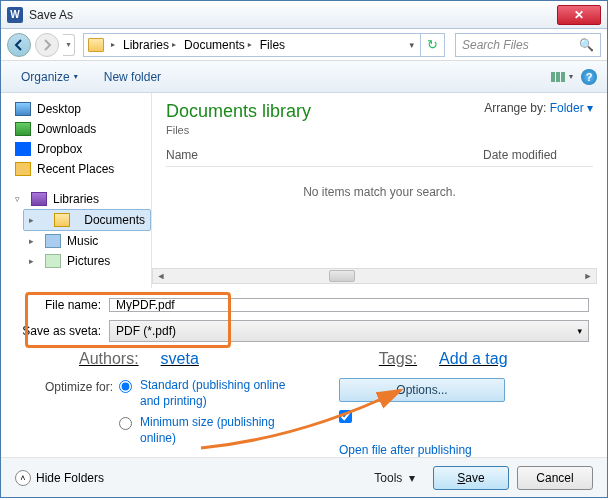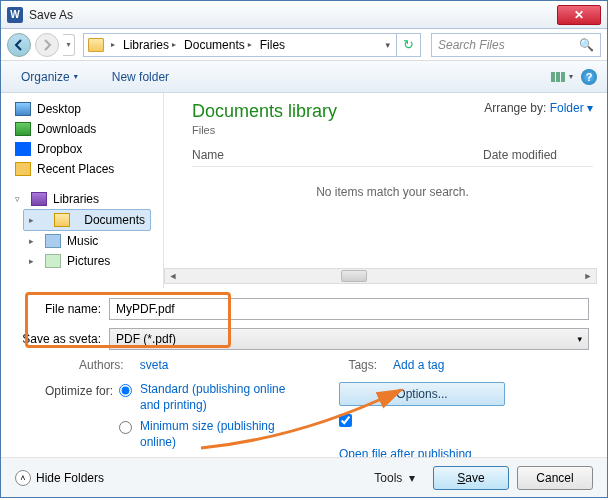--- a/index.html
+++ b/index.html
@@ -11,65 +11,65 @@
 .titlebar .closex { width: 44px; height: 20px; background: linear-gradient(#e67, #c23); border: 1px solid #a12; border-radius: 2px; color: #fff; display: flex; align-items: center; justify-content: center; margin-right: 6px; font-weight: bold; font-size: 12px; }
 .navbar { height: 32px; display: flex; align-items: center; padding: 0 6px; gap: 4px; border-bottom: 1px solid #ddd; }
 .navbtn { width: 24px; height: 24px; border-radius: 50%; border: 1px solid #8aa; background: linear-gradient(#bde, #9cd); display: flex; align-items: center; justify-content: center; color: #036; }
 .navbtn.dis { background: #eee; border-color: #ccc; color: #aaa; }
 .navdd { width: 12px; height: 22px; border: 1px solid #ccc; border-left: none; border-radius: 0 3px 3px 0; display: flex; align-items: center; justify-content: center; font-size: 8px; color: #666; margin-right: 4px; }
 .addr { flex: 1; height: 24px; border: 1px solid #b0c4de; background: #fff; display: flex; align-items: center; font-size: 12px; }
 .addr .seg { padding: 0 4px; display: flex; align-items: center; height: 100%; }
 .addr .car { font-size: 8px; color: #555; margin-left: 3px; }
 .fldicon { width: 16px; height: 14px; background: linear-gradient(#ffe9a8,#f5c95f); border: 1px solid #d0a030; border-radius: 1px; display: inline-block; margin-right: 4px; }
 .addrrefresh { width: 24px; height: 24px; border-left: 1px solid #b0c4de; display: flex; align-items: center; justify-content: center; color: #2b6; font-size: 13px; }
-.search { width: 170px; height: 24px; border: 1px solid #b0c4de; margin-left: 6px; display: flex; align-items: center; padding: 0 6px; color: #888; font-style: italic; }
+.search { width: 146px; height: 24px; border: 1px solid #b0c4de; margin-left: 6px; display: flex; align-items: center; padding: 0 6px; color: #888; font-style: italic; }
 .search .sicon { margin-left: auto; color: #888; font-style: normal; }
-.toolbar { height: 32px; background: linear-gradient(#f8fbfe,#e6eef6); border-bottom: 1px solid #cfd9e5; display: flex; align-items: center; padding: 0 10px; gap: 14px; }
+.toolbar { height: 32px; background: linear-gradient(#f8fbfe,#e6eef6); border-bottom: 1px solid #cfd9e5; display: flex; align-items: center; padding: 0 10px; gap: 6px; }
 .toolbtn { padding: 4px 10px; color: #1a4e8a; display: flex; align-items: center; gap: 4px; }
 .toolbar .rt { margin-left: auto; display: flex; gap: 8px; align-items: center; }
 .viewicon { display: flex; gap: 1px; }
 .viewicon .vb { width: 4px; height: 10px; background: #6a8; }
 .helpicon { width: 16px; height: 16px; border-radius: 50%; background: radial-gradient(#6bf,#17a); color: #fff; display: flex; align-items: center; justify-content: center; font-size: 11px; font-weight: bold; }
 .body { display: flex; height: 195px; }
 .side { width: 150px; padding: 6px 0 6px 8px; overflow: hidden; }
 .sitem { display: flex; align-items: center; gap: 6px; padding: 3px 6px; font-size: 12px; }
 .sitem.sel { background: #d6e8f7; border: 1px solid #8fb8dc; border-radius: 2px; padding: 2px 5px; }
 .sitem.head { margin-top: 10px; }
 .sico { width: 16px; height: 14px; display: inline-block; }
 .ico-desktop { background: linear-gradient(#8cf,#48c); border: 1px solid #369; }
 .ico-dl { background: linear-gradient(#6c6,#393); border: 1px solid #272; }
 .ico-dropbox { background: #0061ff; }
 .ico-recent { background: #f5c95f; border: 1px solid #c90; }
 .ico-lib { background: linear-gradient(#a7d,#74a); border: 1px solid #639; }
 .ico-doc { background: linear-gradient(#ffe9a8,#f5c95f); border: 1px solid #c90; }
 .ico-music { background: #ace; border: 1px solid #69b; }
 .ico-pic { background: #cec; border: 1px solid #9b9; }
 .exp { font-size: 9px; color: #666; width: 10px; display: inline-block; }
-.main { flex: 1; border-left: 1px solid #e0e6ec; padding: 8px 14px 0 28px; position: relative; margin-left: 12px; }
+.main { flex: 1; border-left: 1px solid #e0e6ec; padding: 8px 14px 0 14px; position: relative; }
 .libhdr { display: flex; justify-content: space-between; align-items: flex-start; }
 .libtitle { color: #1b8a1b; font-size: 18px; }
 .libsub { color: #666; font-size: 11px; margin-top: 2px; }
 .arrangeby { font-size: 12px; color: #444; }
 .arrangeby .v { color: #0066cc; }
 .cols { display: flex; margin-top: 12px; color: #555; border-bottom: 1px solid #e5e5e5; padding-bottom: 4px; }
 .cols .c1 { flex: 1; }
 .cols .c2 { width: 110px; }
 .empty { text-align: center; color: #666; margin-top: 18px; }
 .hscroll { position: absolute; bottom: 4px; left: 0; right: 10px; height: 16px; background: #f0f0f0; border: 1px solid #dcdcdc; display: flex; align-items: center; }
 .hscroll .ar { width: 16px; text-align: center; font-size: 9px; color: #666; }
 .hscroll .track { flex: 1; position: relative; height: 100%; }
 .hscroll .thumb { position: absolute; left: 160px; width: 26px; top: 1px; bottom: 1px; background: linear-gradient(#e8e8e8,#cfcfcf); border: 1px solid #bbb; border-radius: 2px; }
 .formarea { padding: 10px 18px 0 18px; position: relative; }
 .row { display: flex; align-items: center; margin-bottom: 8px; }
 .lbl { width: 90px; text-align: right; padding-right: 8px; font-size: 12px; }
-.inp { flex: 1; height: 22px; border: 1px solid #abadb3; padding: 0 6px; font-size: 12px; background: #fff; }
+.inp { flex: 1; height: 14px; border: 1px solid #abadb3; padding: 0 6px; font-size: 12px; background: #fff; }
 .sel { flex: 1; height: 22px; border: 1px solid #abadb3; padding: 0 6px; font-size: 12px; background: linear-gradient(#f4f4f4,#e5e5e5); display: flex; align-items: center; justify-content: space-between; }
 .highlight { position: absolute; border: 3px solid #ec7a2b; border-radius: 4px; pointer-events: none; }
 .meta { display: flex; margin: 6px 0 10px 0; }
-.meta .m { display: flex; gap: 16px; font-size: 12px; }
+.meta .m { display: flex; gap: 22px; font-size: 16px; text-decoration: underline; }
 .meta .mk { color: #666; }
 .meta .mv { color: #0066cc; text-align: center; }
 .lower { display: flex; }
 .optcol { width: 300px; }
 .optrow { display: flex; align-items: flex-start; margin-bottom: 4px; }
 .optrow .lbl2 { width: 100px; text-align: right; padding-right: 6px; color: #444; padding-top: 2px; }
 .radio { display: flex; align-items: flex-start; gap: 8px; margin-bottom: 6px; }
 .radio input { margin-top: 2px; }
 .radiolbl { color: #0066cc; line-height: 1.3; }
 .rightcol { flex: 1; padding-left: 20px; }

